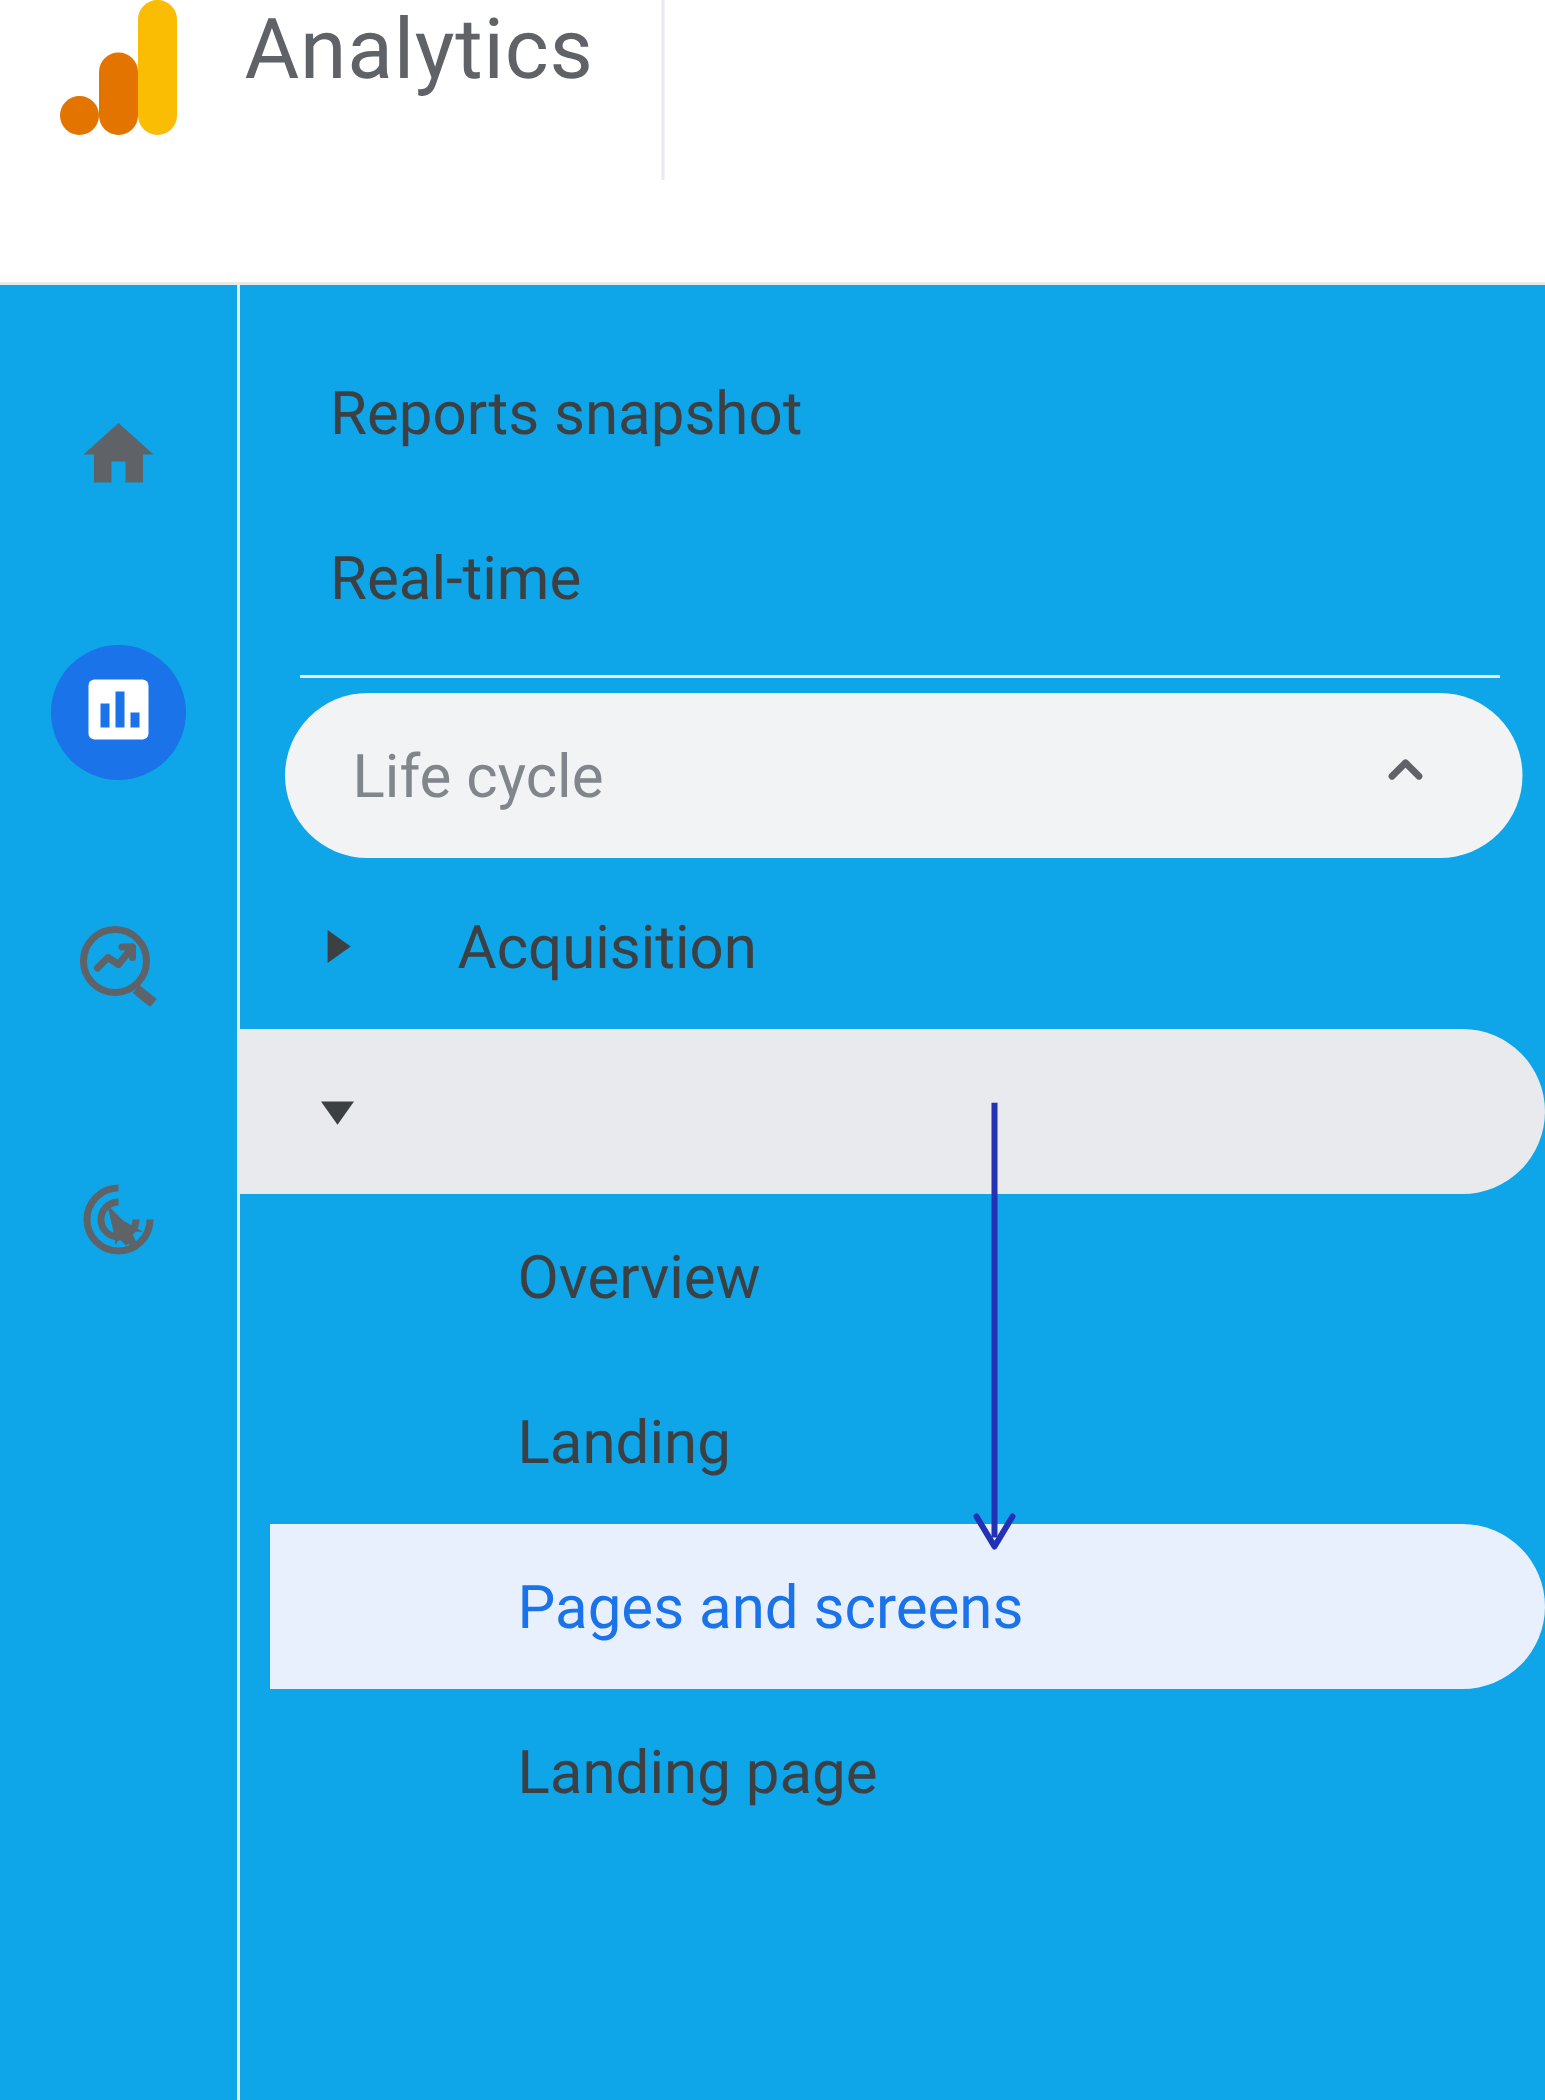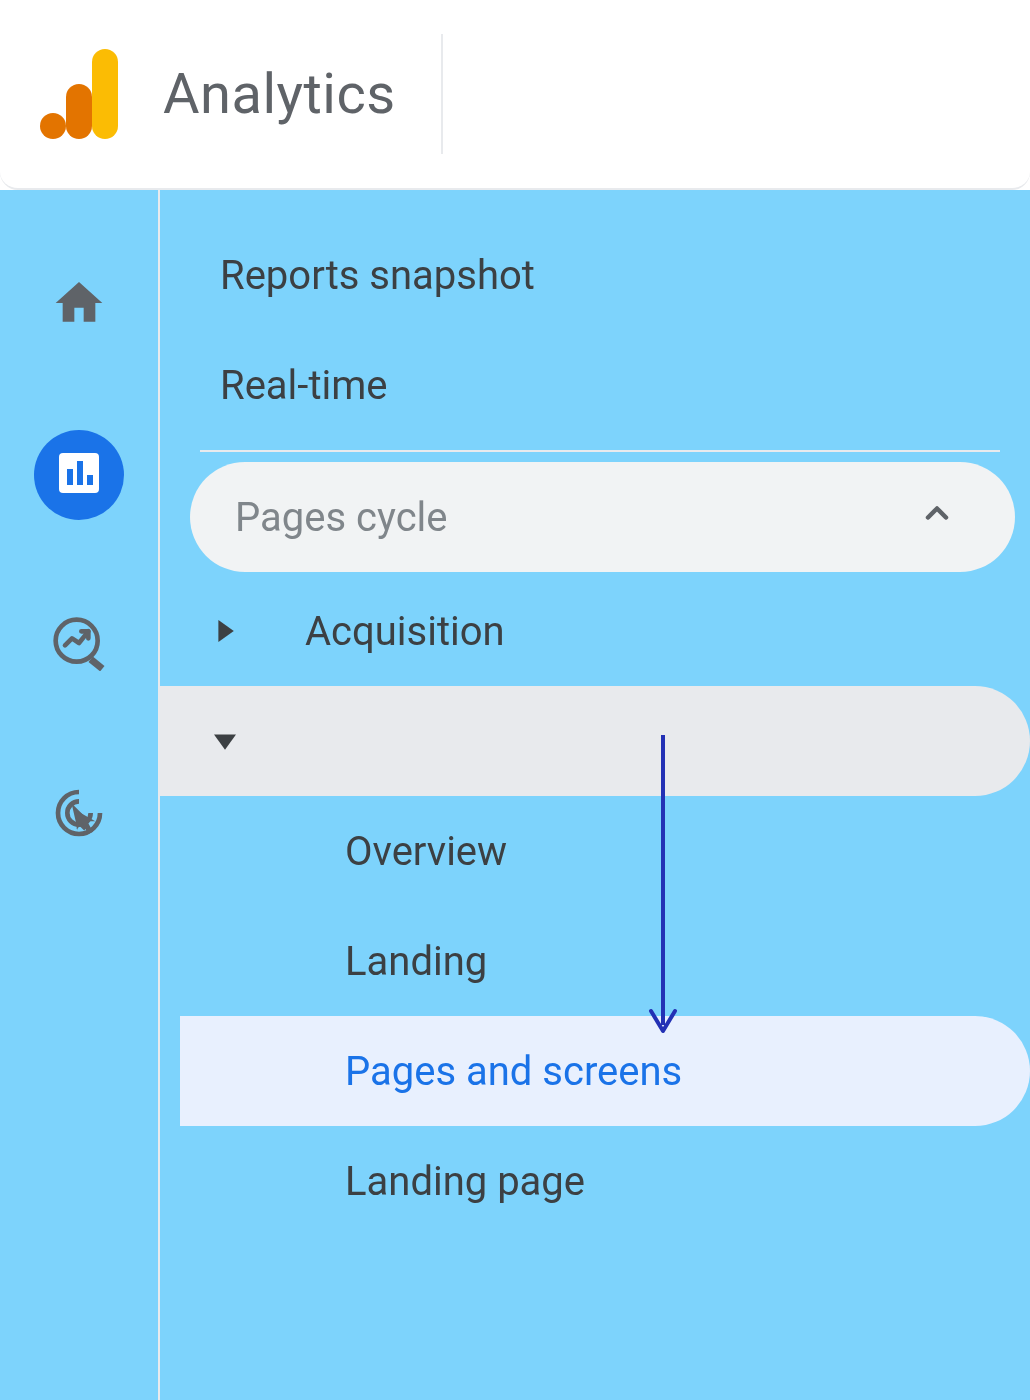--- a/index.html
+++ b/index.html
@@ -6,25 +6,24 @@
     body {
       font-family: -apple-system, BlinkMacSystemFont, "Segoe UI", Roboto, Arial, sans-serif;
       background: #fff;
       width: 1030px;
       height: 1400px;
       overflow: hidden;
       color: #3c4043;
     }
     .header {
       display: flex;
-      align-items: center;
+      align-items: flex-start;
       height: 190px;
       padding-left: 40px;
       border-bottom: 2px solid #e8eaed;
-      border-radius: 18px;
     }
     .logo {
       display: flex;
       align-items: flex-end;
       gap: 0;
       height: 90px;
     }
     .app-title {
       font-size: 56px;
       color: #5f6368;
@@ -34,21 +33,21 @@
     }
     .vdiv {
       width: 2px;
       height: 120px;
       background: #e8eaed;
       margin-left: 45px;
     }
     .body-area {
       display: flex;
       height: calc(100% - 190px);
-      background: #7dd3fc;
+      background: #0ea5e9;
     }
     .rail {
       width: 160px;
       border-right: 2px solid #e8eaed;
       display: flex;
       flex-direction: column;
       align-items: center;
       padding-top: 70px;
       gap: 80px;
     }
@@ -184,21 +183,21 @@
       <span>Reports snapshot</span>
     </div>
     <div class="nav-item">
       <span>Real-time</span>
     </div>
 
     <div class="hr"></div>
 
     <div class="section-wrap">
       <div class="nav-item section-head" style="padding-left:45px;">
-        <span>Pages cycle</span>
+        <span>Life cycle</span>
         <span>
           <svg width="36" height="36" viewBox="0 0 24 24" fill="none" stroke="#5f6368" stroke-width="3" stroke-linecap="round" stroke-linejoin="round">
               <polyline points="6 15 12 9 18 15"></polyline>
             </svg>
         </span>
       </div>
     </div>
 
     <div class="nav-item sub" style="padding-left:40px; margin-top:4px;">
       <span class="arrow-slot">

